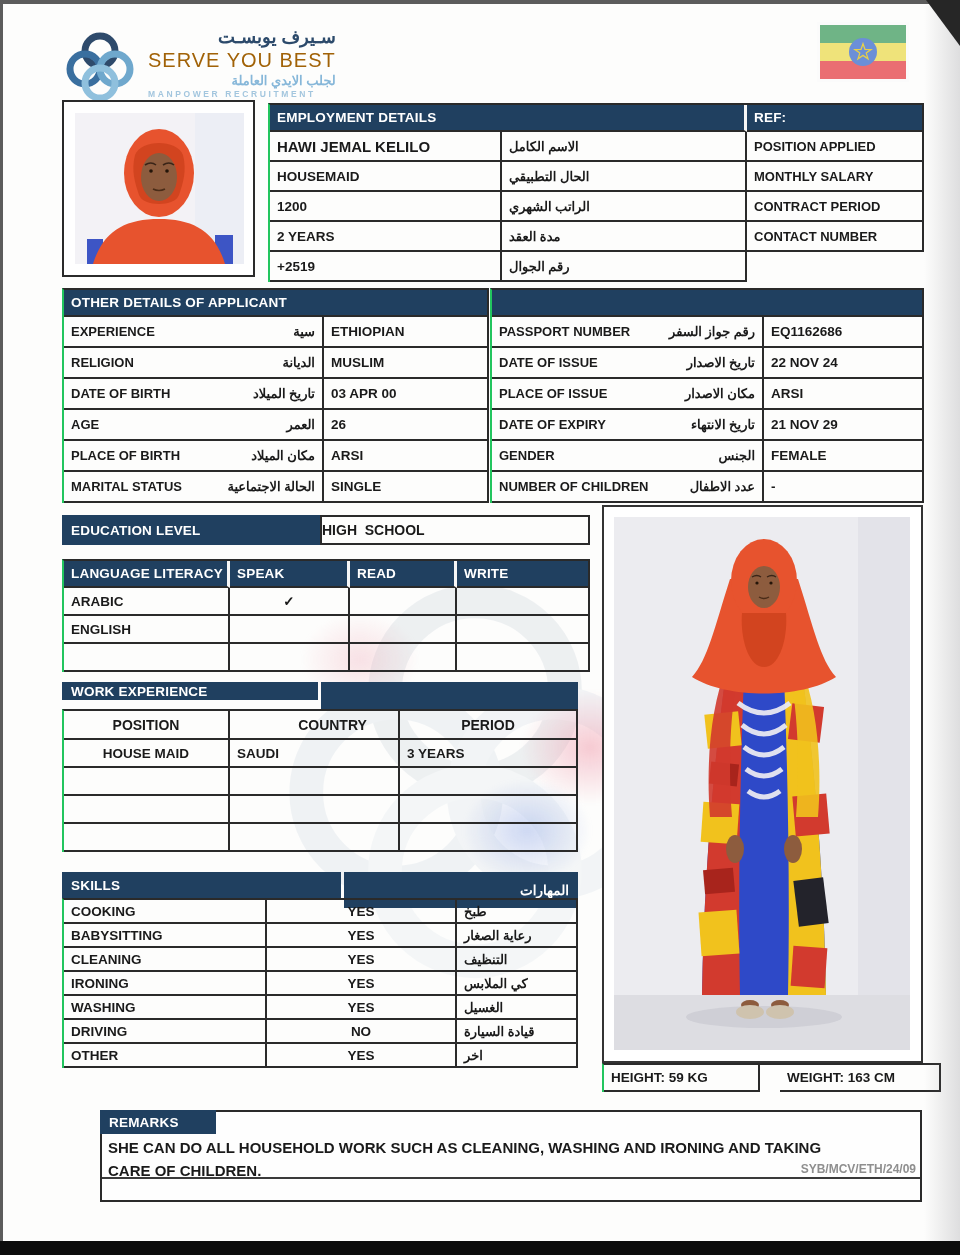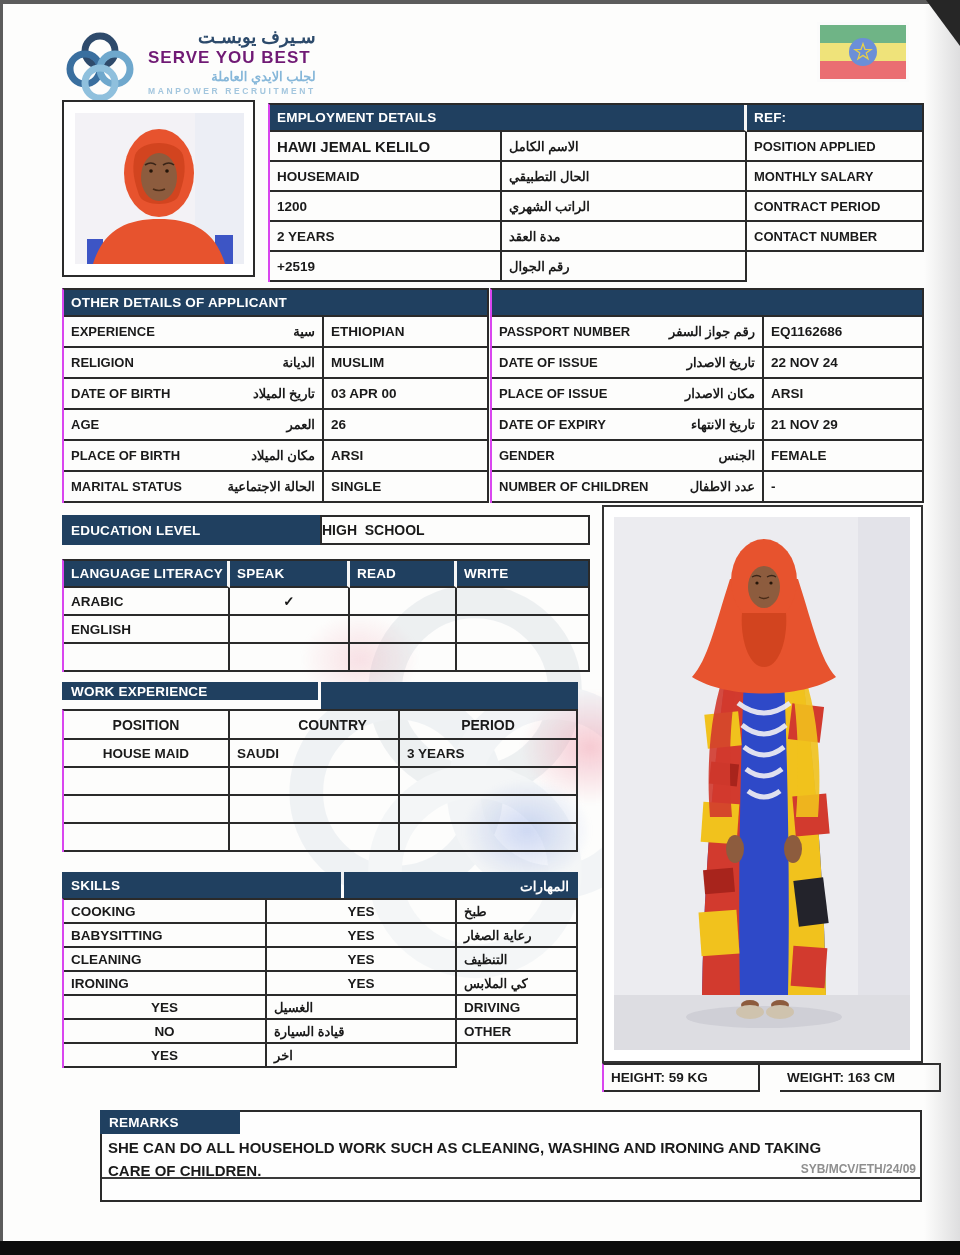--- a/index.html
+++ b/index.html
@@ -10,49 +10,49 @@
   .edge-top{left:0;top:0;width:960px;height:4px;background:#333;opacity:.8;z-index:3;}
   .edge-left{left:0;top:4px;width:3px;height:1238px;background:#333;opacity:.8;z-index:3;}
   .corner-tr{right:0;top:0;width:34px;height:46px;background:#262626;clip-path:polygon(100% 0,0 0,100% 100%);z-index:3;}
   .edge-bottom{left:0;top:1241px;width:960px;height:14px;background:#0c0c0c;z-index:3;}
   .shade-right{left:924px;top:0;width:36px;height:1241px;z-index:2;
                background:linear-gradient(to right,rgba(110,110,118,0),rgba(110,110,118,.22));}
   
   .wm{z-index:0;}
   .blob{border-radius:50%;filter:blur(2px);}
   
-  .g{display:grid;position:absolute;border-top:2px solid #2a2a2a;border-left:2px solid #d946ef;z-index:1;}
+  .g{display:grid;position:absolute;border-top:2px solid #2a2a2a;border-left:2px solid #22c55e;z-index:1;}
   .c{box-sizing:border-box;border-right:2px solid #2a2a2a;border-bottom:2px solid #2a2a2a;
      display:flex;align-items:center;padding:0 7px;font-size:13px;white-space:nowrap;overflow:hidden;}
   .hN{background:#204060;color:#fff;font-weight:700;font-size:13.5px;letter-spacing:.2px;}
   .sepW{border-right:3px solid #f6f6f6;}
   .val{font-size:13.5px;font-weight:700;}
   .lab{font-weight:600;}
   .ar{direction:rtl;font-weight:700;font-size:13px;}
   .ctr{justify-content:center;}
   .rt{justify-content:flex-end;}
   .split{justify-content:space-between;}
   .bar{position:absolute;background:#204060;color:#fff;font-weight:700;display:flex;align-items:center;
        padding:0 9px;box-sizing:border-box;font-size:13.5px;z-index:1;letter-spacing:.2px;}
   
   .brand-text{line-height:1.1;}
   .brand-ar{font-size:18px;font-weight:700;color:#2c4a6b;letter-spacing:2px;}
-  .brand-en{font-size:17px;font-weight:700;color:#701a75;letter-spacing:1px;margin-top:1px;}
+  .brand-en{font-size:20px;font-weight:400;color:#a16207;letter-spacing:1px;margin-top:1px;}
   .brand-tag-ar{font-size:13px;font-weight:700;color:#86b7d9;margin-top:3px;letter-spacing:1px;}
   .brand-tag-en{font-size:8.5px;font-weight:700;color:#a3c6de;letter-spacing:2.6px;margin-top:2px;}
   
   .photo-box{position:absolute;background:#fff;border:2.5px solid #2a2a2a;box-sizing:border-box;z-index:1;}
   
   .edu-val{position:absolute;left:320px;top:515px;width:270px;height:30px;border:2px solid #2a2a2a;
            box-sizing:border-box;display:flex;align-items:center;padding:0 0;font-weight:700;
            font-size:14px;white-space:pre;z-index:1;background:transparent;}
   
   .remarks-box{position:absolute;left:100px;top:1110px;width:822px;height:92px;border:2px solid #2a2a2a;
                box-sizing:border-box;z-index:1;background:rgba(255,255,255,.55);}
-  .remarks-title{position:absolute;left:100px;top:1110px;width:140px;height:24px;z-index:2;}
+  .remarks-title{position:absolute;left:100px;top:1110px;width:116px;height:24px;z-index:2;}
   .remarks-text{position:absolute;left:108px;top:1137px;width:750px;font-size:15px;font-weight:700;
                 line-height:1.5;z-index:2;white-space:normal;}
   .remarks-line{position:absolute;left:102px;top:1177px;width:818px;border-top:2px solid #3a3a3a;z-index:2;}
   .remarks-ref{position:absolute;left:700px;top:1162px;width:216px;text-align:right;font-size:12px;
                font-weight:700;color:#8f8f8f;z-index:2;}
   .flag{position:absolute;left:820px;top:25px;width:86px;height:54px;z-index:1;
         box-shadow:0 0 0 3px #fbfbfb;}
 </style>
 </head>
 <body>
@@ -267,39 +267,40 @@
     <div class="c"></div>
     <div class="c"></div>
     <div class="c"></div>
 
     <div class="c"></div>
     <div class="c"></div>
     <div class="c"></div>
   </div>
 
   <div class="bar" style="left:62px;top:872px;width:279px;height:26px;">SKILLS</div>
-  <div class="bar rt" dir="rtl" style="left:344px;top:872px;width:234px;height:28px;justify-content:flex-start;">المهارات</div>
+  <div class="bar rt" dir="rtl" style="left:344px;top:872px;width:234px;height:36px;justify-content:flex-start;">المهارات</div>
 
   <div class="g" style="left:62px;top:898px;grid-template-columns:203px 190px 121px;grid-template-rows:repeat(7,24px);">
     <div class="c val">COOKING</div>
     <div class="c ctr val">YES</div>
     <div class="c ar rt" dir="rtl">طبخ</div>
 
     <div class="c val">BABYSITTING</div>
     <div class="c ctr val">YES</div>
     <div class="c ar rt" dir="rtl">رعاية الصغار</div>
 
     <div class="c val">CLEANING</div>
     <div class="c ctr val">YES</div>
     <div class="c ar rt" dir="rtl">التنظيف</div>
 
     <div class="c val">IRONING</div>
     <div class="c ctr val">YES</div>
     <div class="c ar rt" dir="rtl">كي الملابس</div>
 
+    <div class="c val">WASHING</div>
     <div class="c ctr val">YES</div>
     <div class="c ar rt" dir="rtl">الغسيل</div>
 
     <div class="c val">DRIVING</div>
     <div class="c ctr val">NO</div>
     <div class="c ar rt" dir="rtl">قيادة السيارة</div>
 
     <div class="c val">OTHER</div>
     <div class="c ctr val">YES</div>
     <div class="c ar rt" dir="rtl">اخر</div>

